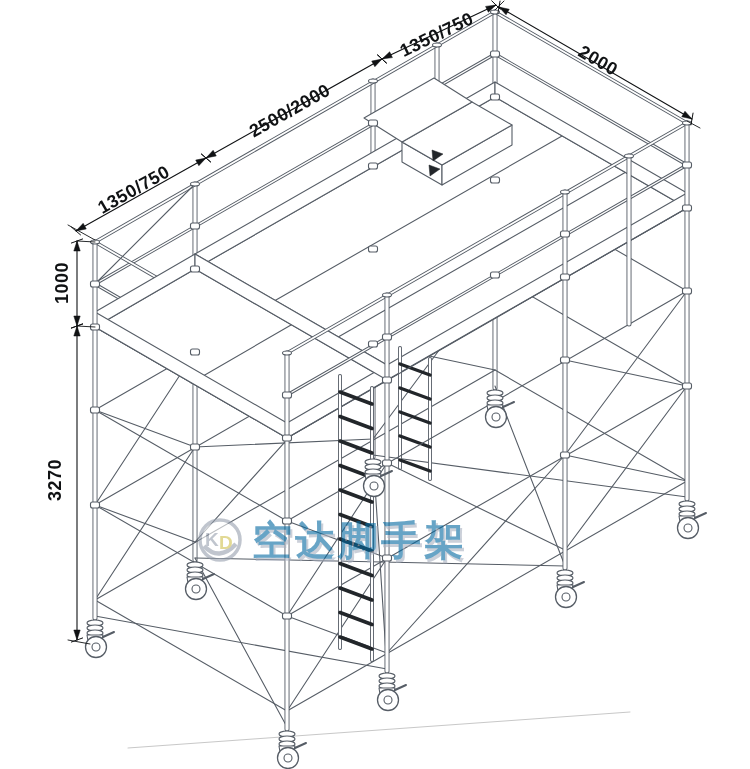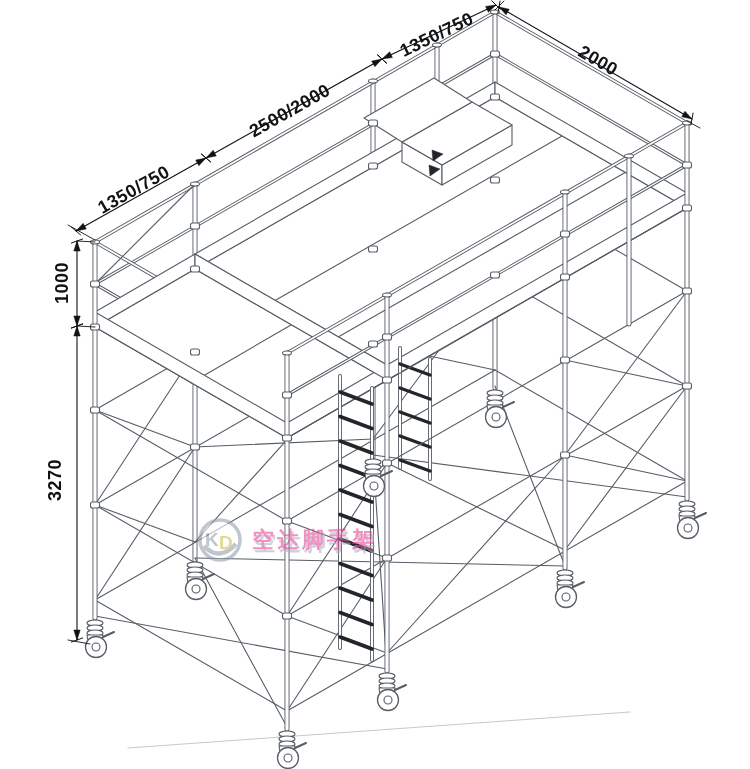--- a/index.html
+++ b/index.html
@@ -3,21 +3,21 @@
 <meta charset="utf-8">
 <style>
   html,body{margin:0;padding:0;background:#fff;}
   #stage{position:relative;width:750px;height:769px;background:#fff;overflow:hidden;
          font-family:"Liberation Sans","DejaVu Sans",sans-serif;}
   #art{position:absolute;left:0;top:0;}
   .dim{position:absolute;font-weight:bold;font-size:18px;color:#101214;letter-spacing:.5px;
        white-space:nowrap;transform:translate(-50%,-50%) rotate(var(--r));}
   .watermark{position:absolute;left:197px;top:517px;display:flex;align-items:center;gap:9px;
              opacity:.6;pointer-events:none;}
-  .wm-text{font-size:22px;font-weight:bold;color:#ec4899;letter-spacing:3px;
+  .wm-text{font-size:40px;font-weight:bold;color:#0369a1;letter-spacing:3px;
            text-shadow:2px 3px 0 #aab1c0;line-height:1;}
 </style>
 </head>
 <body>
 
 <div id="stage">
   <svg id="art" width="750" height="769" viewBox="0 0 750 769">
       <g>
         <line x1="128" y1="748" x2="630" y2="712" stroke="#c8c8c8" stroke-width="1" stroke-linecap="round"></line>
       </g>

